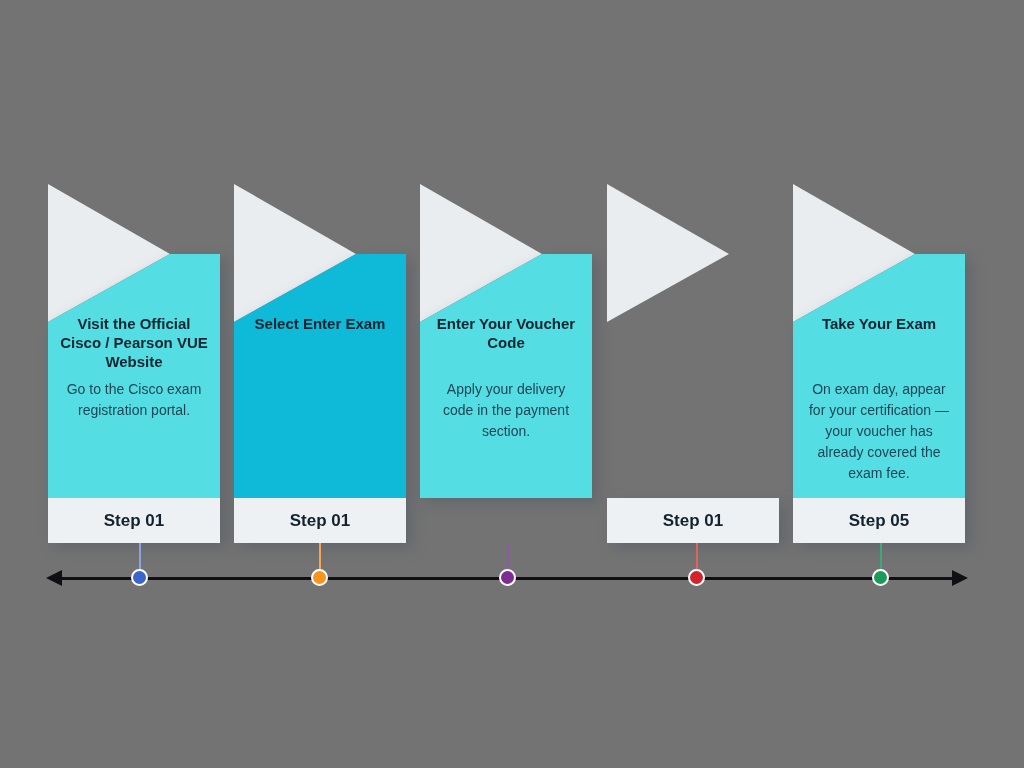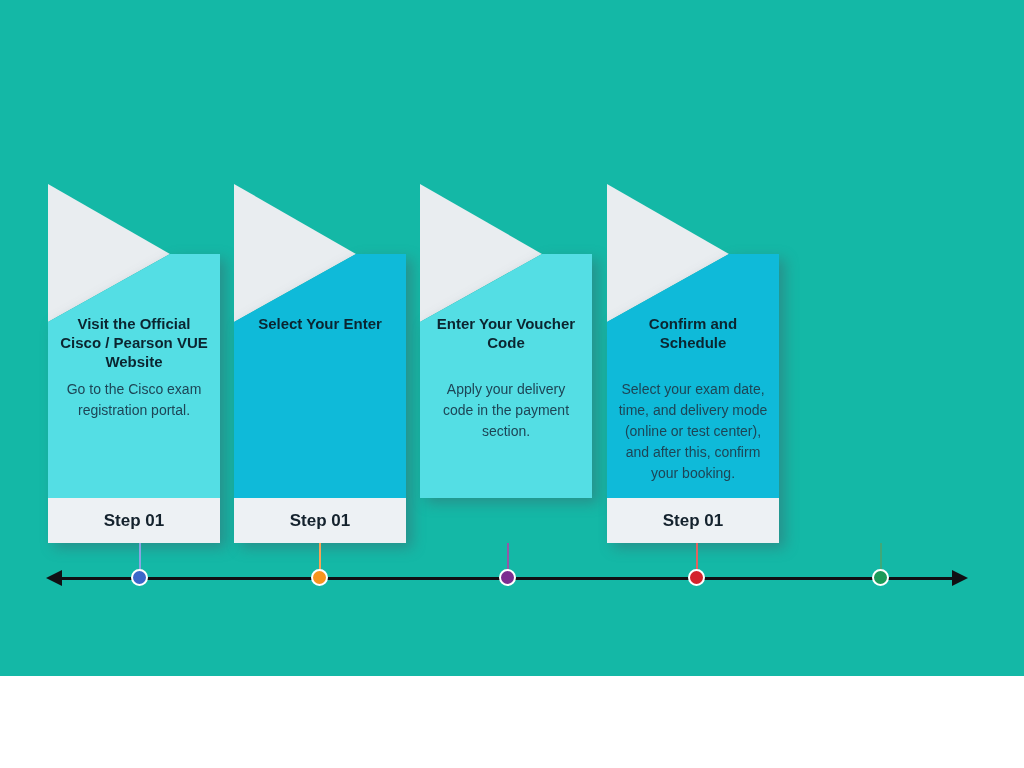--- a/index.html
+++ b/index.html
@@ -1,18 +1,18 @@
 <!DOCTYPE html>
 <html><head>
 <meta charset="utf-8">
 <style>
   html,body{margin:0;padding:0;}
   .canvas{
-    position:relative;width:1024px;height:676px;overflow:hidden;
-    background:#14b8a6;
+    position:relative;width:1024px;height:768px;overflow:hidden;
+    background:#737373;
     font-family:"Liberation Sans",sans-serif;
     text-decoration:underline;
   }
   .card{position:absolute;top:184px;width:172px;height:359px;}
   .fold-tri{
     position:absolute;left:0;top:0;width:122px;height:138px;
     background:#E9EDF0;
     clip-path:polygon(0 0,100% 50.7%,0 100%);
   }
   .card-body{
@@ -78,21 +78,21 @@
 registration portal.</p>
       </div>
       <div class="card-footer">Step 01</div>
     </div>
   </div>
 
   <div class="card" style="left:234px">
     <div class="fold-tri"></div>
     <div class="card-body">
       <div class="panel" style="background-color: rgb(15, 186, 217);">
-        <h3 class="card-title">Select Your Enter</h3>
+        <h3 class="card-title">Select Enter Exam</h3>
       </div>
       <div class="card-footer">Step 01</div>
     </div>
   </div>
 
   <div class="card" style="left:420px">
     <div class="fold-tri"></div>
     <div class="card-body">
       <div class="panel" style="background-color: rgb(84, 222, 228);">
         <h3 class="card-title">Enter Your Voucher
@@ -100,33 +100,38 @@
         <p class="card-desc">Apply your delivery
 code in the payment
 section.</p>
       </div>
     </div>
   </div>
 
   <div class="card" style="left:607px">
     <div class="fold-tri"></div>
     <div class="card-body">
-      <div class="panel" style="background-color: rgb(15, 186, 217);">
-        <h3 class="card-title">Confirm and
-Schedule</h3>
-        <p class="card-desc">Select your exam date,
-time, and delivery mode
-(online or test center),
-and after this, confirm
-your booking.</p>
-      </div>
       <div class="card-footer">Step 01</div>
     </div>
   </div>
 
+  <div class="card" style="left:793px">
+    <div class="fold-tri"></div>
+    <div class="card-body">
+      <div class="panel" style="background-color: rgb(84, 222, 228);">
+        <h3 class="card-title">Take Your Exam</h3>
+        <p class="card-desc">On exam day, appear
+for your certification —
+your voucher has
+already covered the
+exam fee.</p>
+      </div>
+      <div class="card-footer">Step 05</div>
+    </div>
+  </div>
 
   <div class="tl-line" style="background-color: rgb(16, 16, 20);"></div>
   <div class="tl-arrow left"></div>
   <div class="tl-arrow right"></div>
 
   <div class="connector" style="left: 139px; background-color: rgb(138, 164, 226);"></div>
   <div class="connector" style="left: 319px; background-color: rgb(249, 163, 85);"></div>
   <div class="connector" style="left: 507px; background-color: rgb(148, 87, 168);"></div>
   <div class="connector" style="left: 696px; background-color: rgb(226, 98, 95);"></div>
   <div class="connector" style="left: 880px; background-color: rgb(63, 168, 121);"></div>

